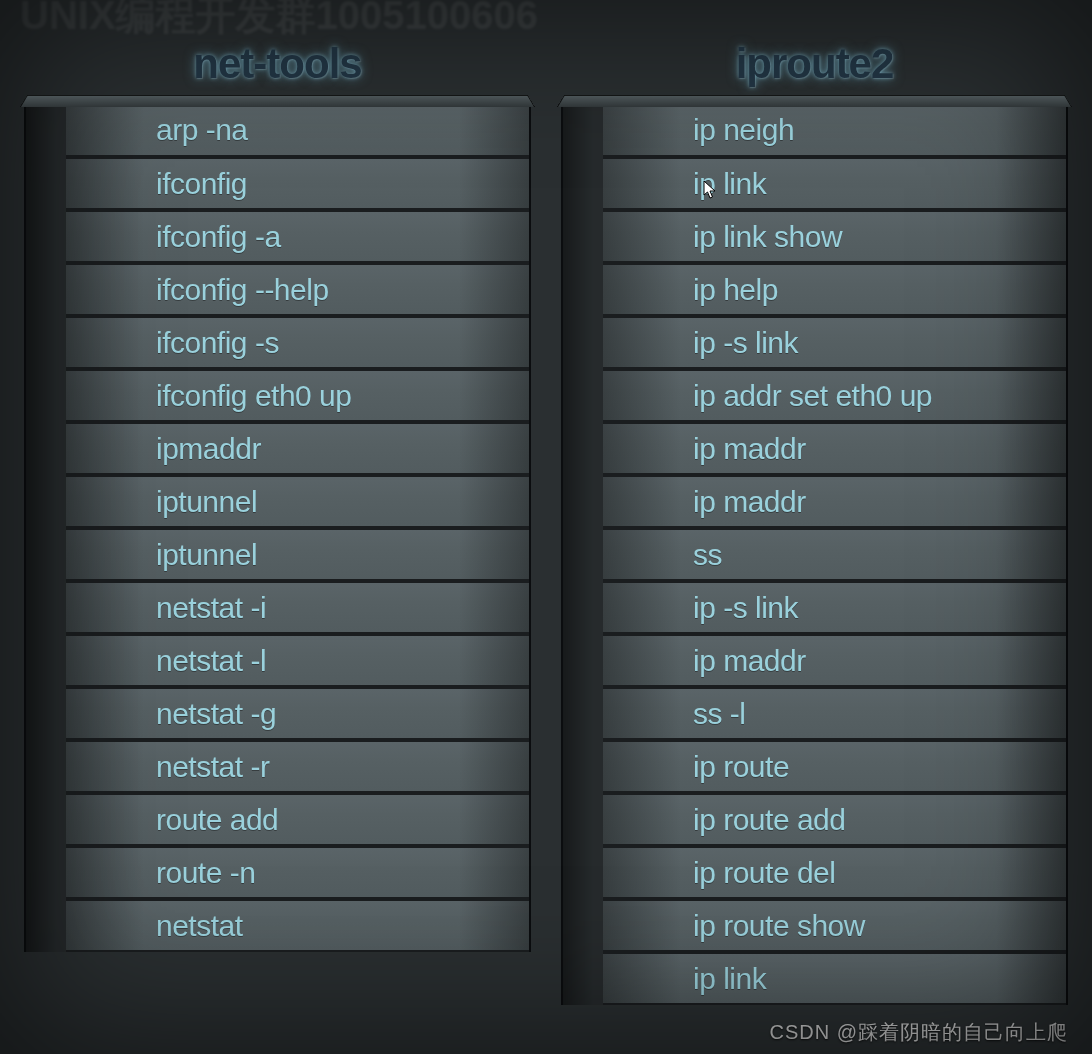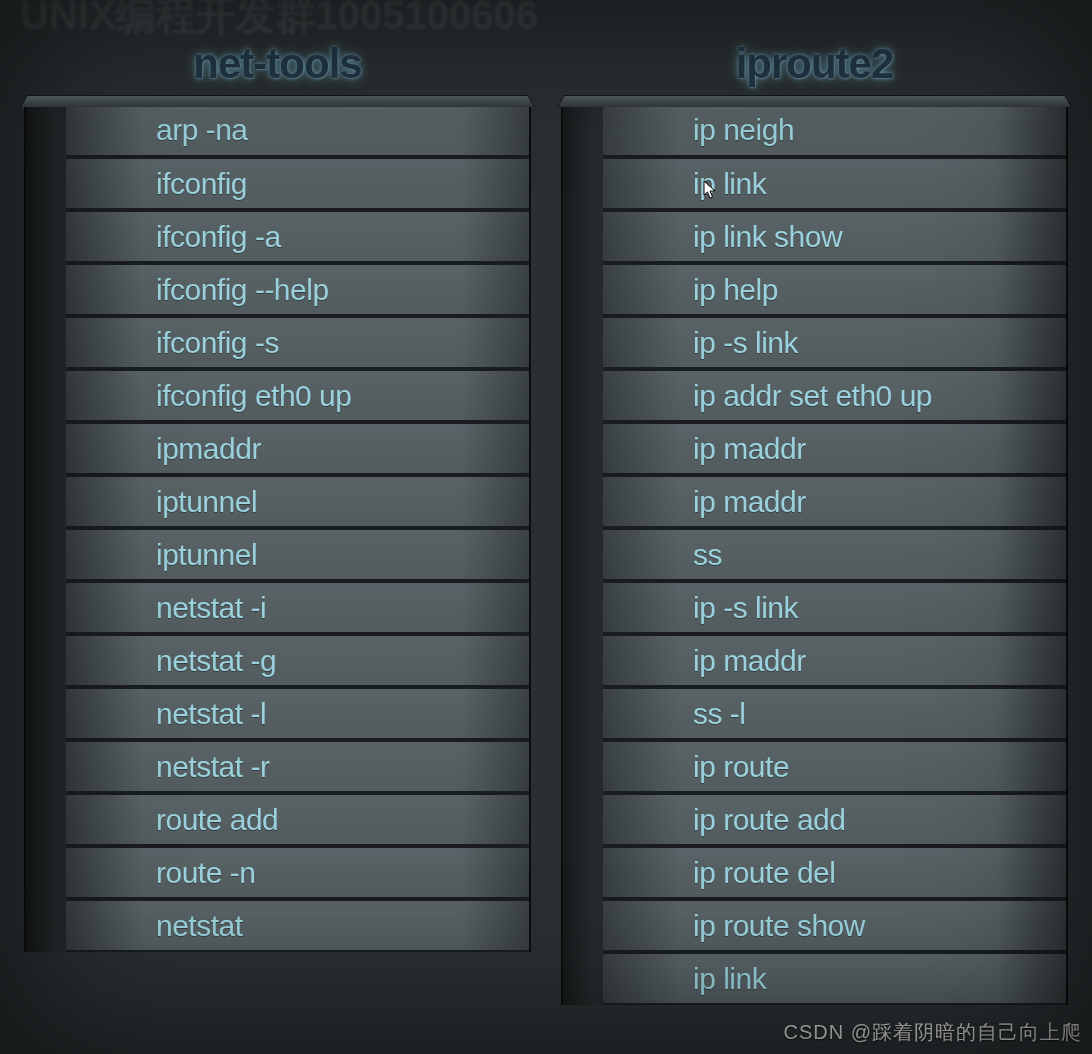--- a/index.html
+++ b/index.html
@@ -116,21 +116,21 @@
     position: absolute;
     width: 14px; height: 20px;
     pointer-events: none;
     z-index: 50;
   }
   .cursor svg { display: block; }
 
   .watermark {
     position: absolute;
     bottom: 8px;
-    right: 10px;
+    right: 24px;
     color: rgba(255,255,255,0.75);
     font-size: 20px;
     letter-spacing: 1px;
     text-shadow: 0 1px 2px rgba(0,0,0,0.8);
   }
 
   
   .vignette {
     position: absolute; inset: 0;
     pointer-events: none;
@@ -172,24 +172,24 @@
           <div class="row">
             <span class="cmd">iptunnel</span>
           </div>
           <div class="row">
             <span class="cmd">iptunnel</span>
           </div>
           <div class="row">
             <span class="cmd">netstat -i</span>
           </div>
           <div class="row">
+            <span class="cmd">netstat -l</span>
+          </div>
+          <div class="row">
             <span class="cmd">netstat  -g</span>
-          </div>
-          <div class="row">
-            <span class="cmd">netstat -l</span>
           </div>
           <div class="row">
             <span class="cmd">netstat -r</span>
           </div>
           <div class="row">
             <span class="cmd">route add</span>
           </div>
           <div class="row">
             <span class="cmd">route -n</span>
           </div>

